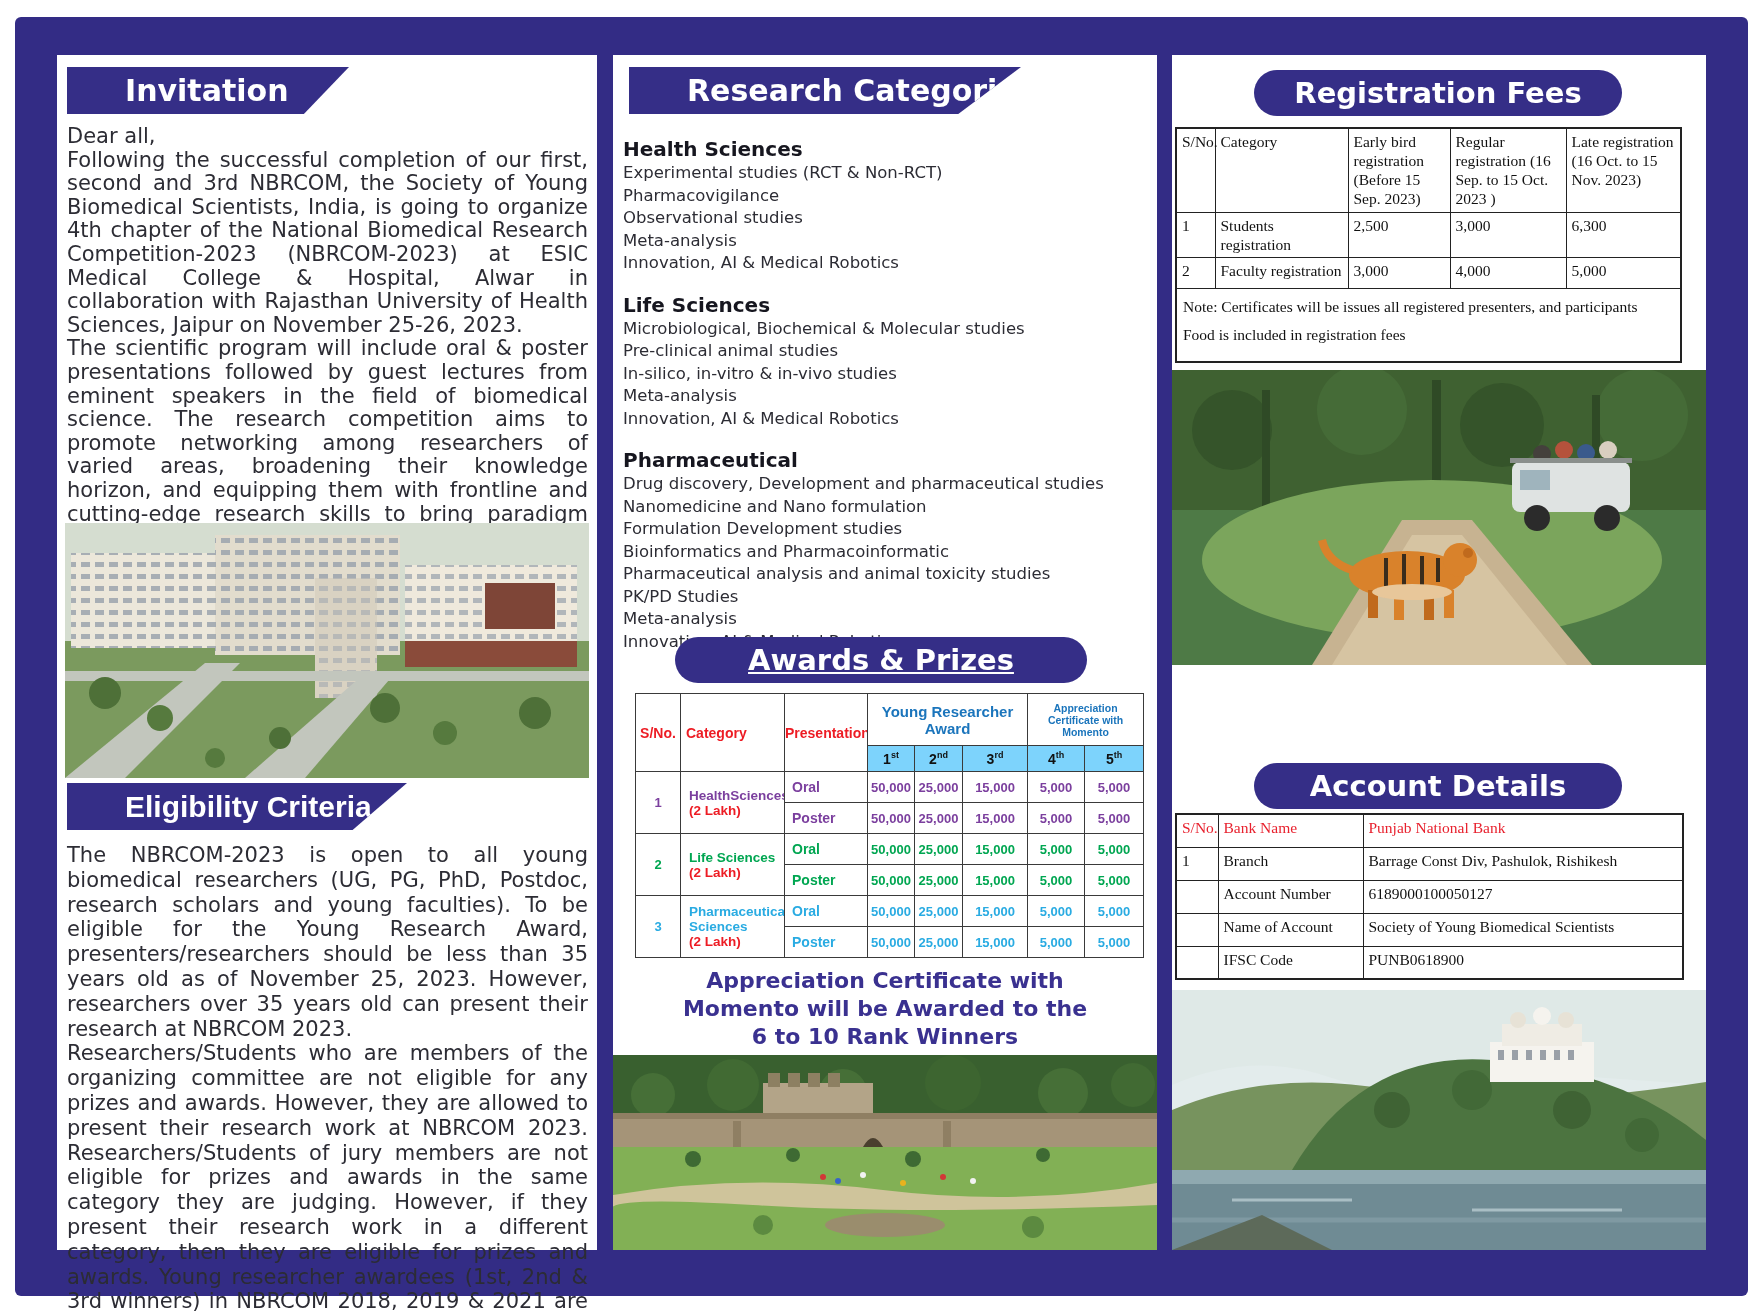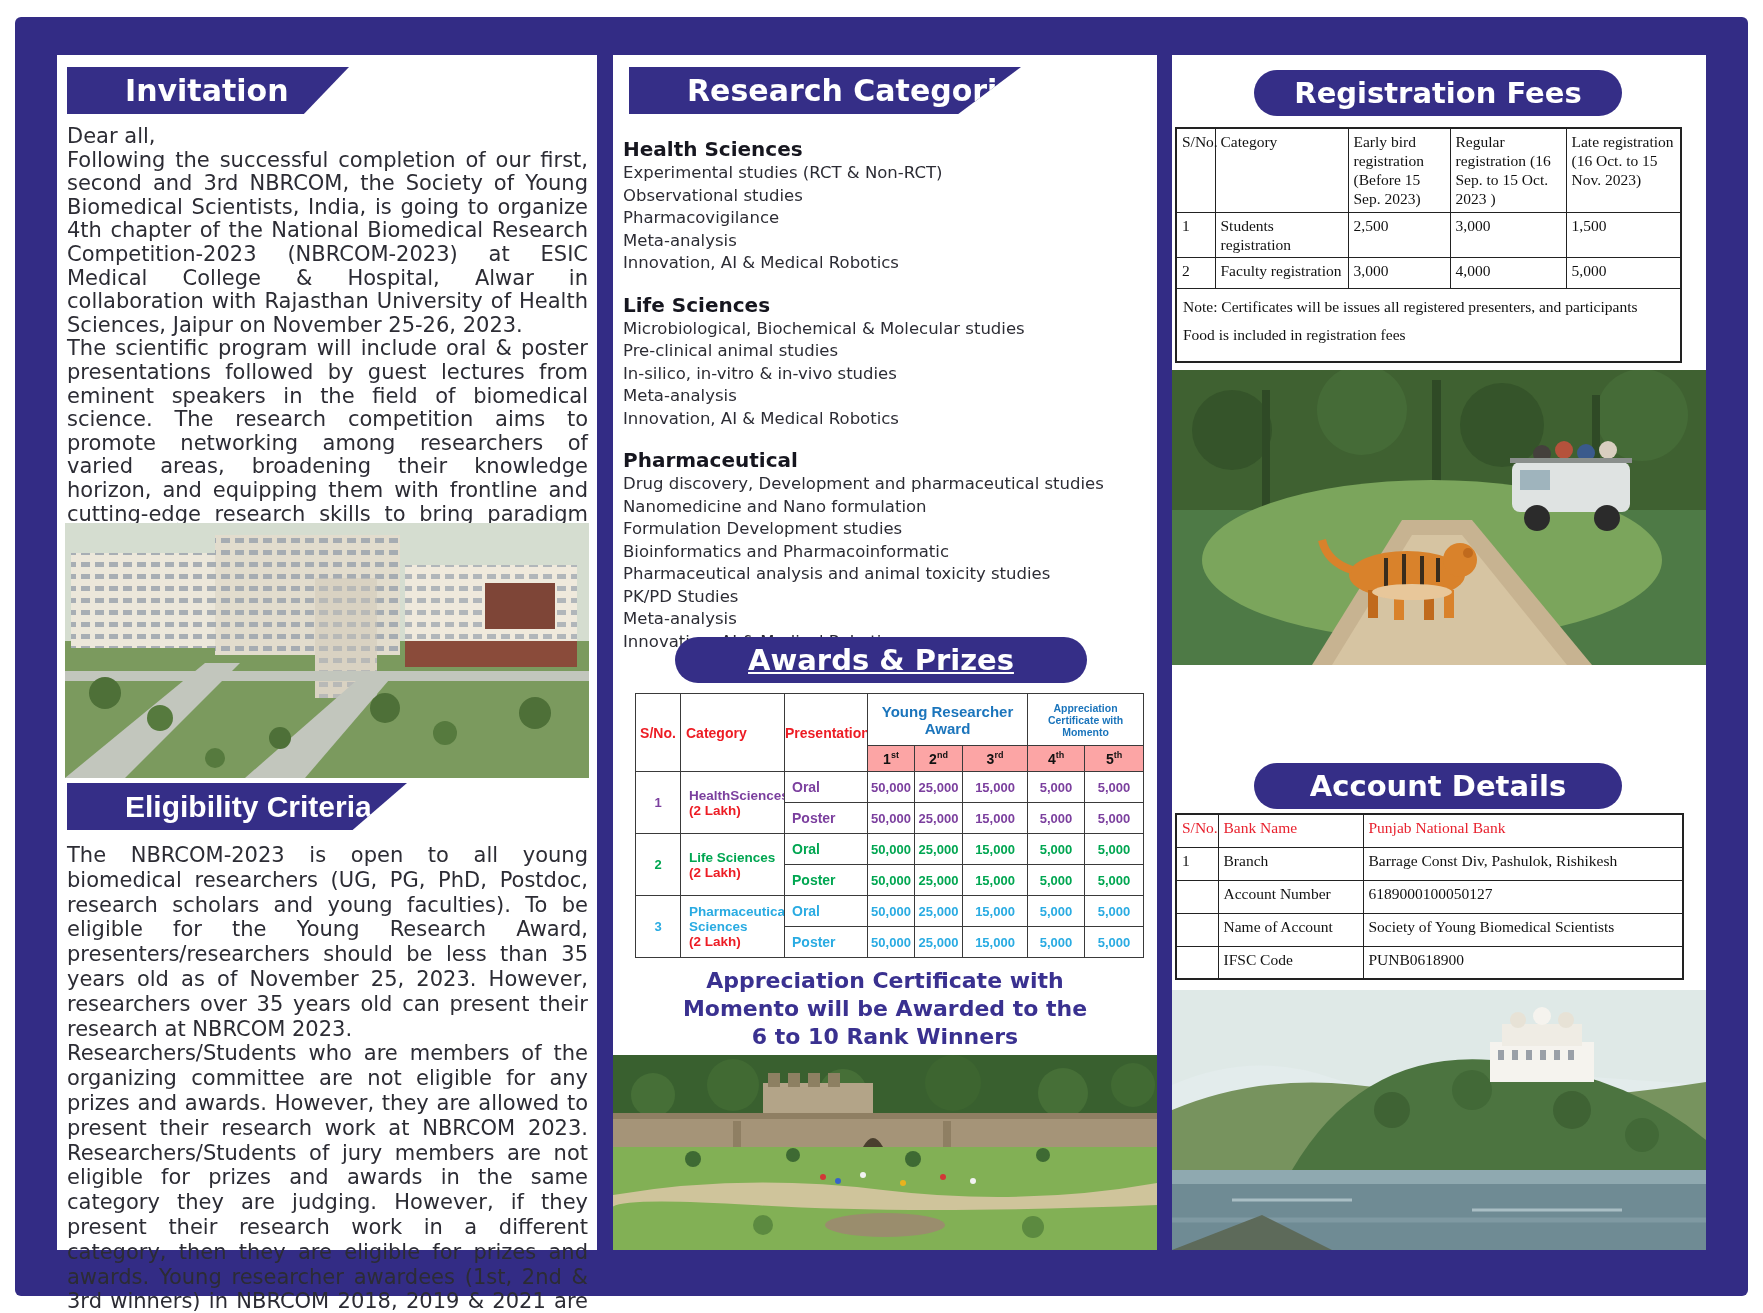--- a/index.html
+++ b/index.html
@@ -30,21 +30,21 @@
   .cat-list { position:absolute; left:10px; top:64px; width:526px; color:#2c2c34; }
   .cat-head { font-size:20px; font-weight:bold; color:#16161f; line-height:26px; margin-top:17px; }
   .cat-item { font-size:16.5px; line-height:22.5px; white-space:nowrap; }
 
   
   table { border-collapse:collapse; }
   .awards { position:absolute; left:22px; top:638px; width:508px; table-layout:fixed;
             font-family:"Liberation Sans", sans-serif; font-weight:bold; text-align:center; }
   .awards th, .awards td { border:1.5px solid #3a3a3a; overflow:hidden; }
   .awards thead tr.top th { height:52px; }
-  .awards thead tr.ranks th { height:26px; font-size:14px; color:#111; background:#fca5a5; }
+  .awards thead tr.ranks th { height:26px; font-size:14px; color:#111; background:#7dd3fc; }
   .awards .red  { color:#ed1c24; font-size:14px; }
   .awards .blue { color:#1b75bc; }
   .awards .young { font-size:15px; line-height:17px; }
   .awards .appr  { font-size:10.5px; line-height:12px; }
   .awards tbody td { height:31px; font-size:13px; }
   .awards td.cat { text-align:left; padding-left:8px; font-size:13.5px; line-height:15px; }
   .awards td.pres { text-align:left; padding-left:7px; font-size:14px; }
   .awards .lakh { color:#ed1c24; display:block; font-size:13.5px; }
   .awards tr.g0 td { color:#7b3f9e; }
   .awards tr.g1 td { color:#00a651; }
@@ -126,22 +126,22 @@
       <p>Researchers/Students who are members of the organizing committee are not eligible for any prizes and awards. However, they are allowed to present their research work at NBRCOM 2023. Researchers/Students of jury members are not eligible for prizes and awards in the same category they are judging. However, if they present their research work in a different category, then they are eligible for prizes and awards. Young researcher awardees (1st, 2nd &amp; 3rd winners) in NBRCOM 2018, 2019 &amp; 2021 are not eligible for prizes and awards. Nevertheless, they can present their research work at NBRCOM 2023.</p>
     </div>
   </div>
 
   <div class="panel middle">
     <div class="banner slant" style="left:16px; top:12px; width:392px;">Research Categories</div>
 
     <div class="cat-list">
       <div class="cat-head">Health Sciences</div>
       <div class="cat-item">Experimental studies (RCT &amp; Non-RCT)</div>
+      <div class="cat-item">Pharmacovigilance</div>
       <div class="cat-item">Observational studies</div>
-      <div class="cat-item">Pharmacovigilance</div>
       <div class="cat-item">Meta-analysis</div>
       <div class="cat-item">Innovation, AI &amp; Medical Robotics</div>
       <div class="cat-head">Life Sciences</div>
       <div class="cat-item">Microbiological, Biochemical &amp; Molecular studies</div>
       <div class="cat-item">Pre-clinical animal studies</div>
       <div class="cat-item">In-silico, in-vitro &amp; in-vivo studies</div>
       <div class="cat-item">Meta-analysis</div>
       <div class="cat-item">Innovation, AI &amp; Medical Robotics</div>
       <div class="cat-head">Pharmaceutical</div>
       <div class="cat-item">Drug discovery, Development and pharmaceutical studies</div>
@@ -311,21 +311,21 @@
         <th>Category</th>
         <th>Early bird registration (Before 15 Sep. 2023)</th>
         <th>Regular registration (16 Sep. to 15 Oct. 2023 )</th>
         <th>Late registration (16 Oct. to 15 Nov. 2023)</th>
       </tr>
       <tr class="datarow">
         <td>1</td>
         <td>Students registration</td>
         <td>2,500</td>
         <td>3,000</td>
-        <td>1,500</td>
+        <td>6,300</td>
       </tr>
       <tr class="datarow">
         <td>2</td>
         <td>Faculty registration</td>
         <td>3,000</td>
         <td>4,000</td>
         <td>5,000</td>
       </tr>
       <tr class="noterow">
         <td colspan="5">

